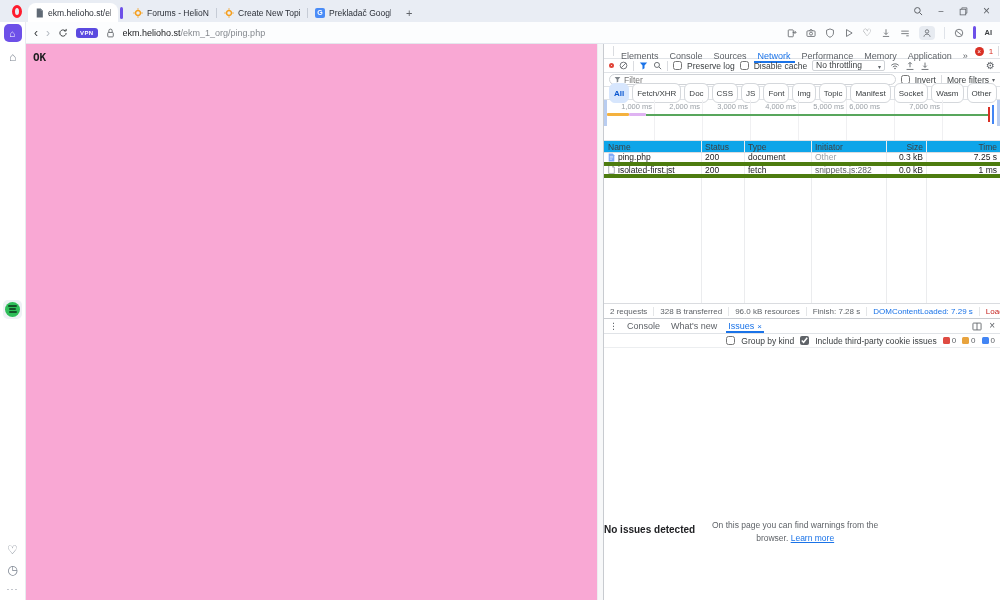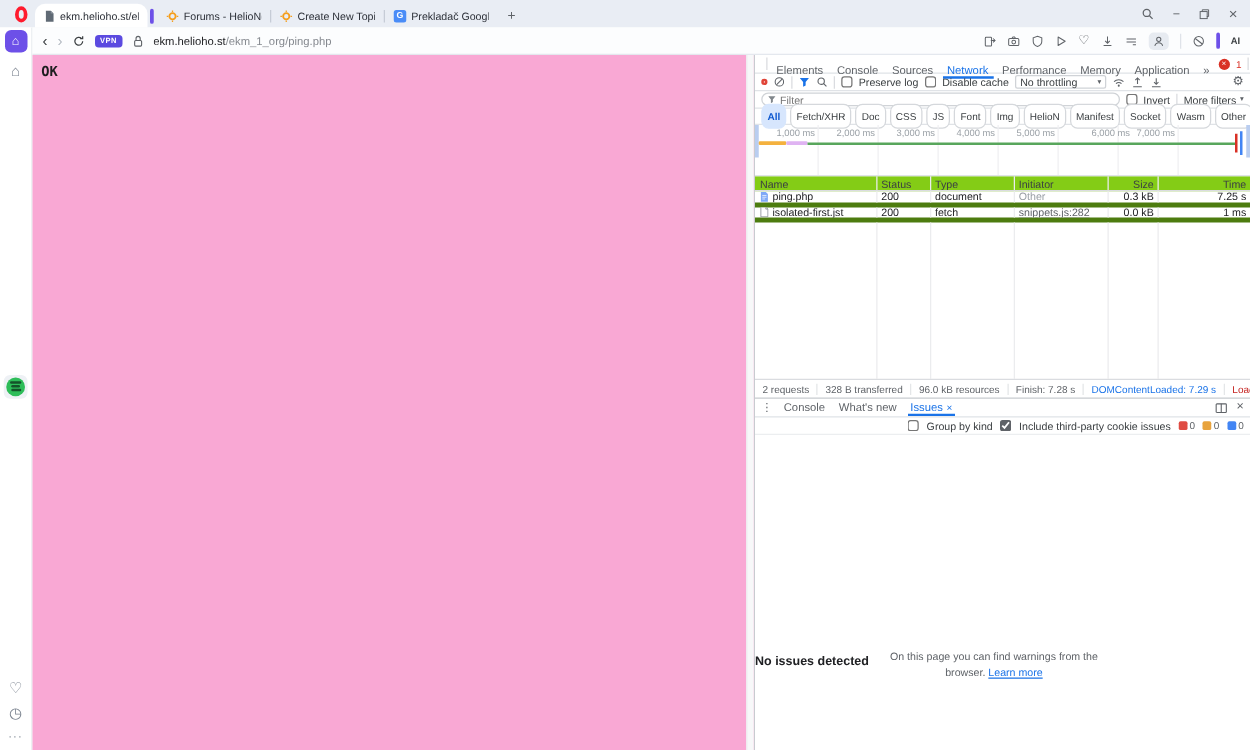--- a/index.html
+++ b/index.html
@@ -67,21 +67,21 @@
   .err-ball { width:9px; height:9px; border-radius:50%; background:#d93025; color:#fff; font-size:6.5px; line-height:9px; text-align:center; }
   .err-n { color:#d93025; font-size:8px; }
   .gear { font-size:10px; color:#5f6368; line-height:1; }
   .dots-v { font-size:9px; color:#5f6368; }
   .x-ic { font-size:10px; color:#5f6368; line-height:1; }
 
   .dt-nettools { height:14px; display:flex; align-items:center; gap:5px; padding:0 5px; border-bottom:1px solid #e0e3e7; flex:none; }
   .rec { width:5px; height:5px; border:2px solid #e04438; border-radius:50%; flex:none; }
   input[type=checkbox] { width:9px; height:9px; margin:0; accent-color:#5f6368; flex:none; }
   .cklabel { font-size:8.5px; color:#3c4043; }
-  .throttle { border:1px solid #d0d3d7; border-radius:2px; height:11px; display:flex; align-items:center; gap:16px; padding:0 3px; font-size:8.5px; }
+  .throttle { border:1px solid #d0d3d7; border-radius:2px; height:11px; display:flex; align-items:flex-end; gap:16px; padding:0 3px; font-size:8.5px; }
   .caret { font-size:6px; color:#5f6368; }
   .tools-right { margin-left:auto; }
 
   .dt-filterrow { height:14px; display:flex; align-items:center; gap:5px; padding:0 5px; border-bottom:1px solid #e0e3e7; flex:none; }
   .filter-box { flex:1; height:11px; border:1px solid #d0d3d7; border-radius:6px; display:flex; align-items:center; gap:3px; padding:0 4px; }
   .filter-box input[type=text] { border:none; outline:none; background:transparent; flex:1; font-size:8.5px; font-family:inherit; color:#202124; padding:0; min-width:0; }
   .morefilters { display:flex; align-items:center; gap:3px; font-size:8.5px; }
 
   .dt-chips { height:13px; display:flex; align-items:center; gap:3px; padding:0 5px; border-bottom:1px solid #e0e3e7; flex:none; }
   .chip { height:20px; padding:0 4px; border:1px solid #d5d8dc; border-radius:6px; font-size:8px; display:flex; align-items:center; background:#fff; color:#3c4043; white-space:nowrap; }
@@ -92,21 +92,21 @@
   .ov-label { position:absolute; top:2px; width:44px; text-align:right; font-size:7.5px; color:#9aa0a6; }
   .ov-handle { position:absolute; top:0; width:3px; height:26px; background:#b9cdf0; }
   .ov-orange { position:absolute; left:3px; top:13px; width:22px; height:3px; background:#f4b13e; border-radius:1px; }
   .ov-lav { position:absolute; left:25px; top:13px; width:17px; height:3px; background:#dfb3f2; border-radius:1px; }
   .ov-green { position:absolute; left:42px; top:13.5px; width:343px; height:2px; background:#58a65c; }
   .ov-red { position:absolute; left:384px; top:7px; width:1.5px; height:15px; background:#d93025; }
   .ov-blue { position:absolute; left:388px; top:5px; width:1.5px; height:19px; background:#4285f4; }
 
   .dt-table { flex:1; display:flex; flex-direction:column; min-height:0; }
   .tr { display:flex; align-items:center; height:12.5px; border-bottom:4px solid #4d7c0f; font-size:8.5px; color:#202124; flex:none; }
-  .tr.head { height:12px; background:#84cc16; border-bottom:1px solid #dadce0; color:#3c4043; }
+  .tr.head { height:12px; background:#0ea5e9; border-bottom:1px solid #dadce0; color:#3c4043; }
   .c { border-right:1px solid #ebecee; height:100%; display:flex; align-items:center; padding:0 3px; overflow:hidden; white-space:nowrap; }
   .c-name { flex:1; gap:3px; padding-left:4px; min-width:0; }
   .c-status { width:43px; flex:none; }
   .c-type { width:67px; flex:none; }
   .c-init { width:75px; flex:none; }
   .c-size { width:40px; flex:none; justify-content:flex-end; }
   .c-time { width:73px; flex:none; justify-content:flex-end; border-right:none; }
   .init-other { color:#9aa0a6; }
   .init-link { color:#5f6368; text-decoration:underline; }
   .t-filler { flex:1; display:flex; min-height:0; }
@@ -369,41 +369,41 @@
           </div>
 
           <div class="dt-chips">
             <span class="chip active">All</span>
             <span class="chip">Fetch/XHR</span>
             <span class="chip">Doc</span>
             <span class="chip">CSS</span>
             <span class="chip">JS</span>
             <span class="chip">Font</span>
             <span class="chip">Img</span>
-            <span class="chip">HelioN</span>
+            <span class="chip">Topic</span>
             <span class="chip">Manifest</span>
             <span class="chip">Socket</span>
             <span class="chip">Wasm</span>
             <span class="chip">Other</span>
           </div>
 
           <div class="dt-overview">
             <span class="ov-grid" style="left:50px"></span>
             <span class="ov-grid" style="left:98px"></span>
             <span class="ov-grid" style="left:146px"></span>
             <span class="ov-grid" style="left:194px"></span>
             <span class="ov-grid" style="left:242px"></span>
             <span class="ov-grid" style="left:290px"></span>
             <span class="ov-grid" style="left:338px"></span>
             <span class="ov-label" style="left:4px">1,000 ms</span>
             <span class="ov-label" style="left:52px">2,000 ms</span>
             <span class="ov-label" style="left:100px">3,000 ms</span>
             <span class="ov-label" style="left:148px">4,000 ms</span>
             <span class="ov-label" style="left:196px">5,000 ms</span>
-            <span class="ov-label" style="left:256px">6,000 ms</span>
+            <span class="ov-label" style="left:232px">6,000 ms</span>
             <span class="ov-label" style="left:292px">7,000 ms</span>
             <span class="ov-handle" style="left:0"></span>
             <span class="ov-handle" style="right:0"></span>
             <span class="ov-orange"></span>
             <span class="ov-lav"></span>
             <span class="ov-green"></span>
             <span class="ov-red"></span>
             <span class="ov-blue"></span>
           </div>
 

